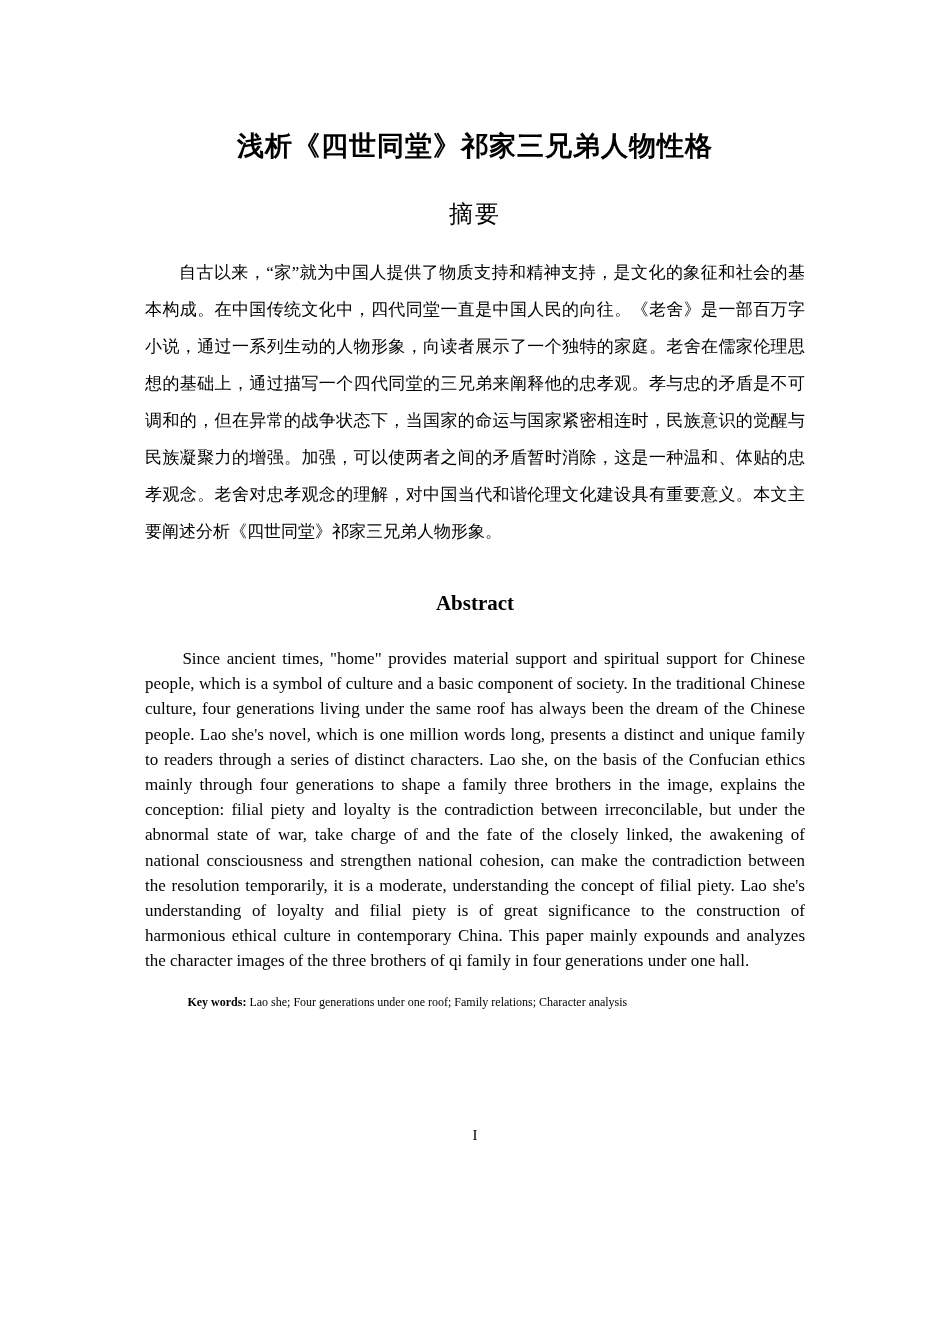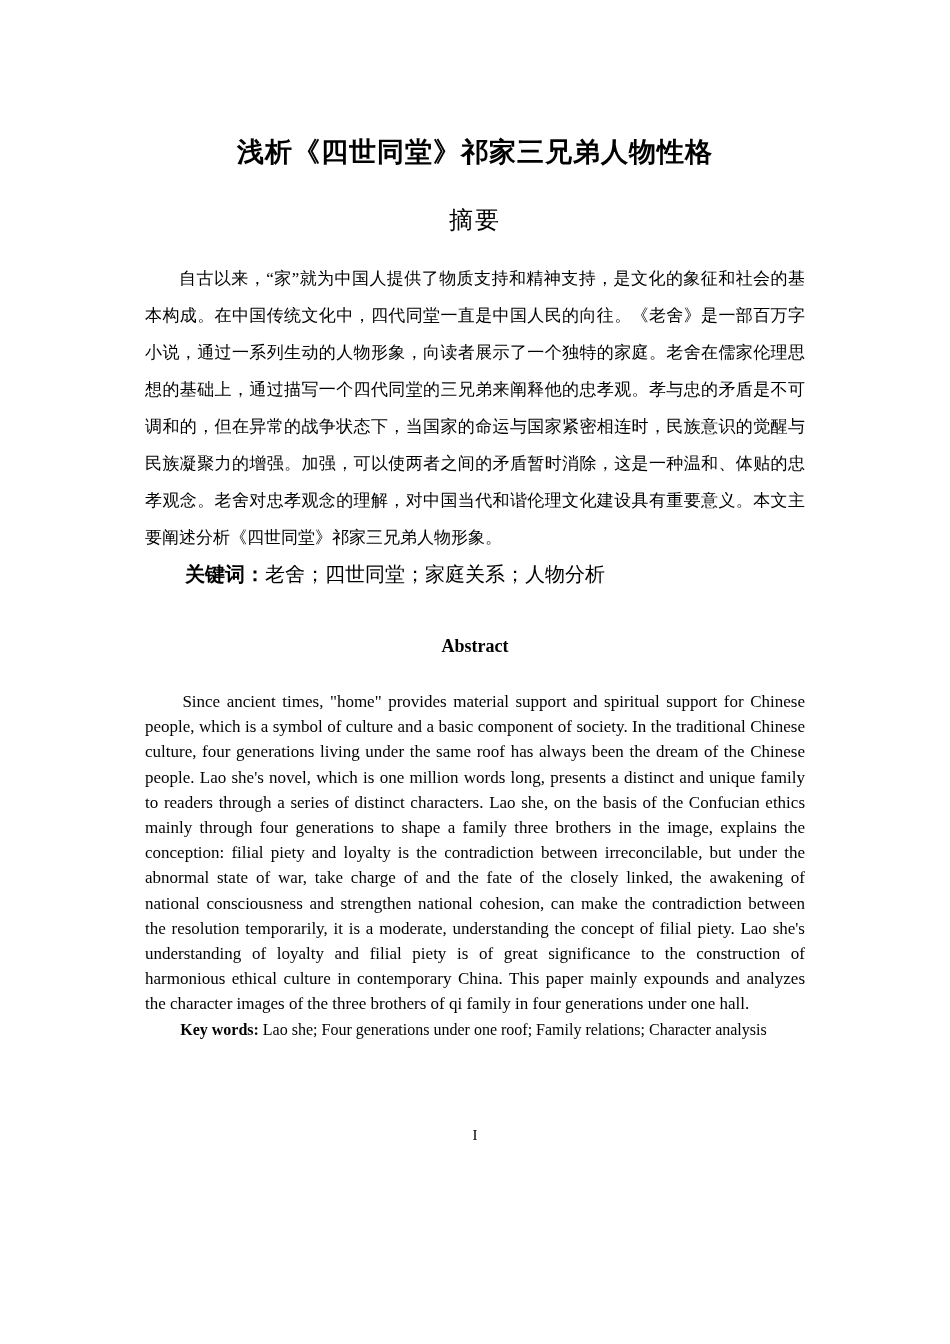--- a/index.html
+++ b/index.html
@@ -7,21 +7,21 @@
     padding: 0;
     background: #ffffff;
   }
   .page {
     position: relative;
     width: 950px;
     height: 1244px;
     margin: 0 auto;
     background: #ffffff;
     box-sizing: border-box;
-    padding: 14px 145px;
+    padding: 8px 145px;
     color: #000000;
     overflow: hidden;
   }
   .cn-title {
     margin: 0;
     padding-top: 120px;
     text-align: center;
     font-family: "Liberation Sans", sans-serif;
     font-weight: bold;
     font-size: 27px;
@@ -54,35 +54,35 @@
   }
   .cn-kw-label {
     font-family: "Liberation Sans", sans-serif;
     font-weight: bold;
   }
   .en-heading {
     margin: 36px 0 0 0;
     text-align: center;
     font-family: "Liberation Serif", serif;
     font-weight: bold;
-    font-size: 18px;
+    font-size: 21px;
     line-height: 34px;
   }
   .en-body {
     margin: 26px 0 0 0;
     font-family: "Liberation Serif", serif;
     font-size: 17px;
     line-height: 25.2px;
     text-align: justify;
     text-indent: 2.2em;
   }
   .en-keywords {
-    margin: 0;
+    margin: 16px;
     font-family: "Liberation Serif", serif;
-    font-size: 16px;
+    font-size: 12px;
     line-height: 25.2px;
     text-indent: 2.2em;
   }
   .en-kw-label {
     font-weight: bold;
   }
   .page-number {
     position: absolute;
     left: 0;
     right: 0;
@@ -97,21 +97,20 @@
 <body>
 
 <div class="page">
 
   <h1 class="cn-title">浅析《四世同堂》祁家三兄弟人物性格</h1>
 
   <h2 class="cn-heading">摘要</h2>
 
   <p class="cn-body">自古以来，“家”就为中国人提供了物质支持和精神支持，是文化的象征和社会的基本构成。在中国传统文化中，四代同堂一直是中国人民的向往。《老舍》是一部百万字小说，通过一系列生动的人物形象，向读者展示了一个独特的家庭。老舍在儒家伦理思想的基础上，通过描写一个四代同堂的三兄弟来阐释他的忠孝观。孝与忠的矛盾是不可调和的，但在异常的战争状态下，当国家的命运与国家紧密相连时，民族意识的觉醒与民族凝聚力的增强。加强，可以使两者之间的矛盾暂时消除，这是一种温和、体贴的忠孝观念。老舍对忠孝观念的理解，对中国当代和谐伦理文化建设具有重要意义。本文主要阐述分析《四世同堂》祁家三兄弟人物形象。</p>
 
-  <p class="cn-keywords"><span class="cn-kw-label">关键词：</span><span>老舍；四世同堂；家庭关系；人物分析</span></p>
 
   <h2 class="en-heading">Abstract</h2>
 
   <p class="en-body">Since ancient times, "home" provides material support and spiritual support for Chinese people, which is a symbol of culture and a basic component of society. In the traditional Chinese culture, four generations living under the same roof has always been the dream of the Chinese people. Lao she's novel, which is one million words long, presents a distinct and unique family to readers through a series of distinct characters. Lao she, on the basis of the Confucian ethics mainly through four generations to shape a family three brothers in the image, explains the conception: filial piety and loyalty is the contradiction between irreconcilable, but under the abnormal state of war, take charge of and the fate of the closely linked, the awakening of national consciousness and strengthen national cohesion, can make the contradiction between the resolution temporarily, it is a moderate, understanding the concept of filial piety. Lao she's understanding of loyalty and filial piety is of great significance to the construction of harmonious ethical culture in contemporary China. This paper mainly expounds and analyzes the character images of the three brothers of qi family in four generations under one hall.</p>
 
   <p class="en-keywords"><span class="en-kw-label">Key words:</span><span> Lao she; Four generations under one roof; Family relations; Character analysis</span></p>
 
   <div class="page-number">I</div>
 
 </div>

